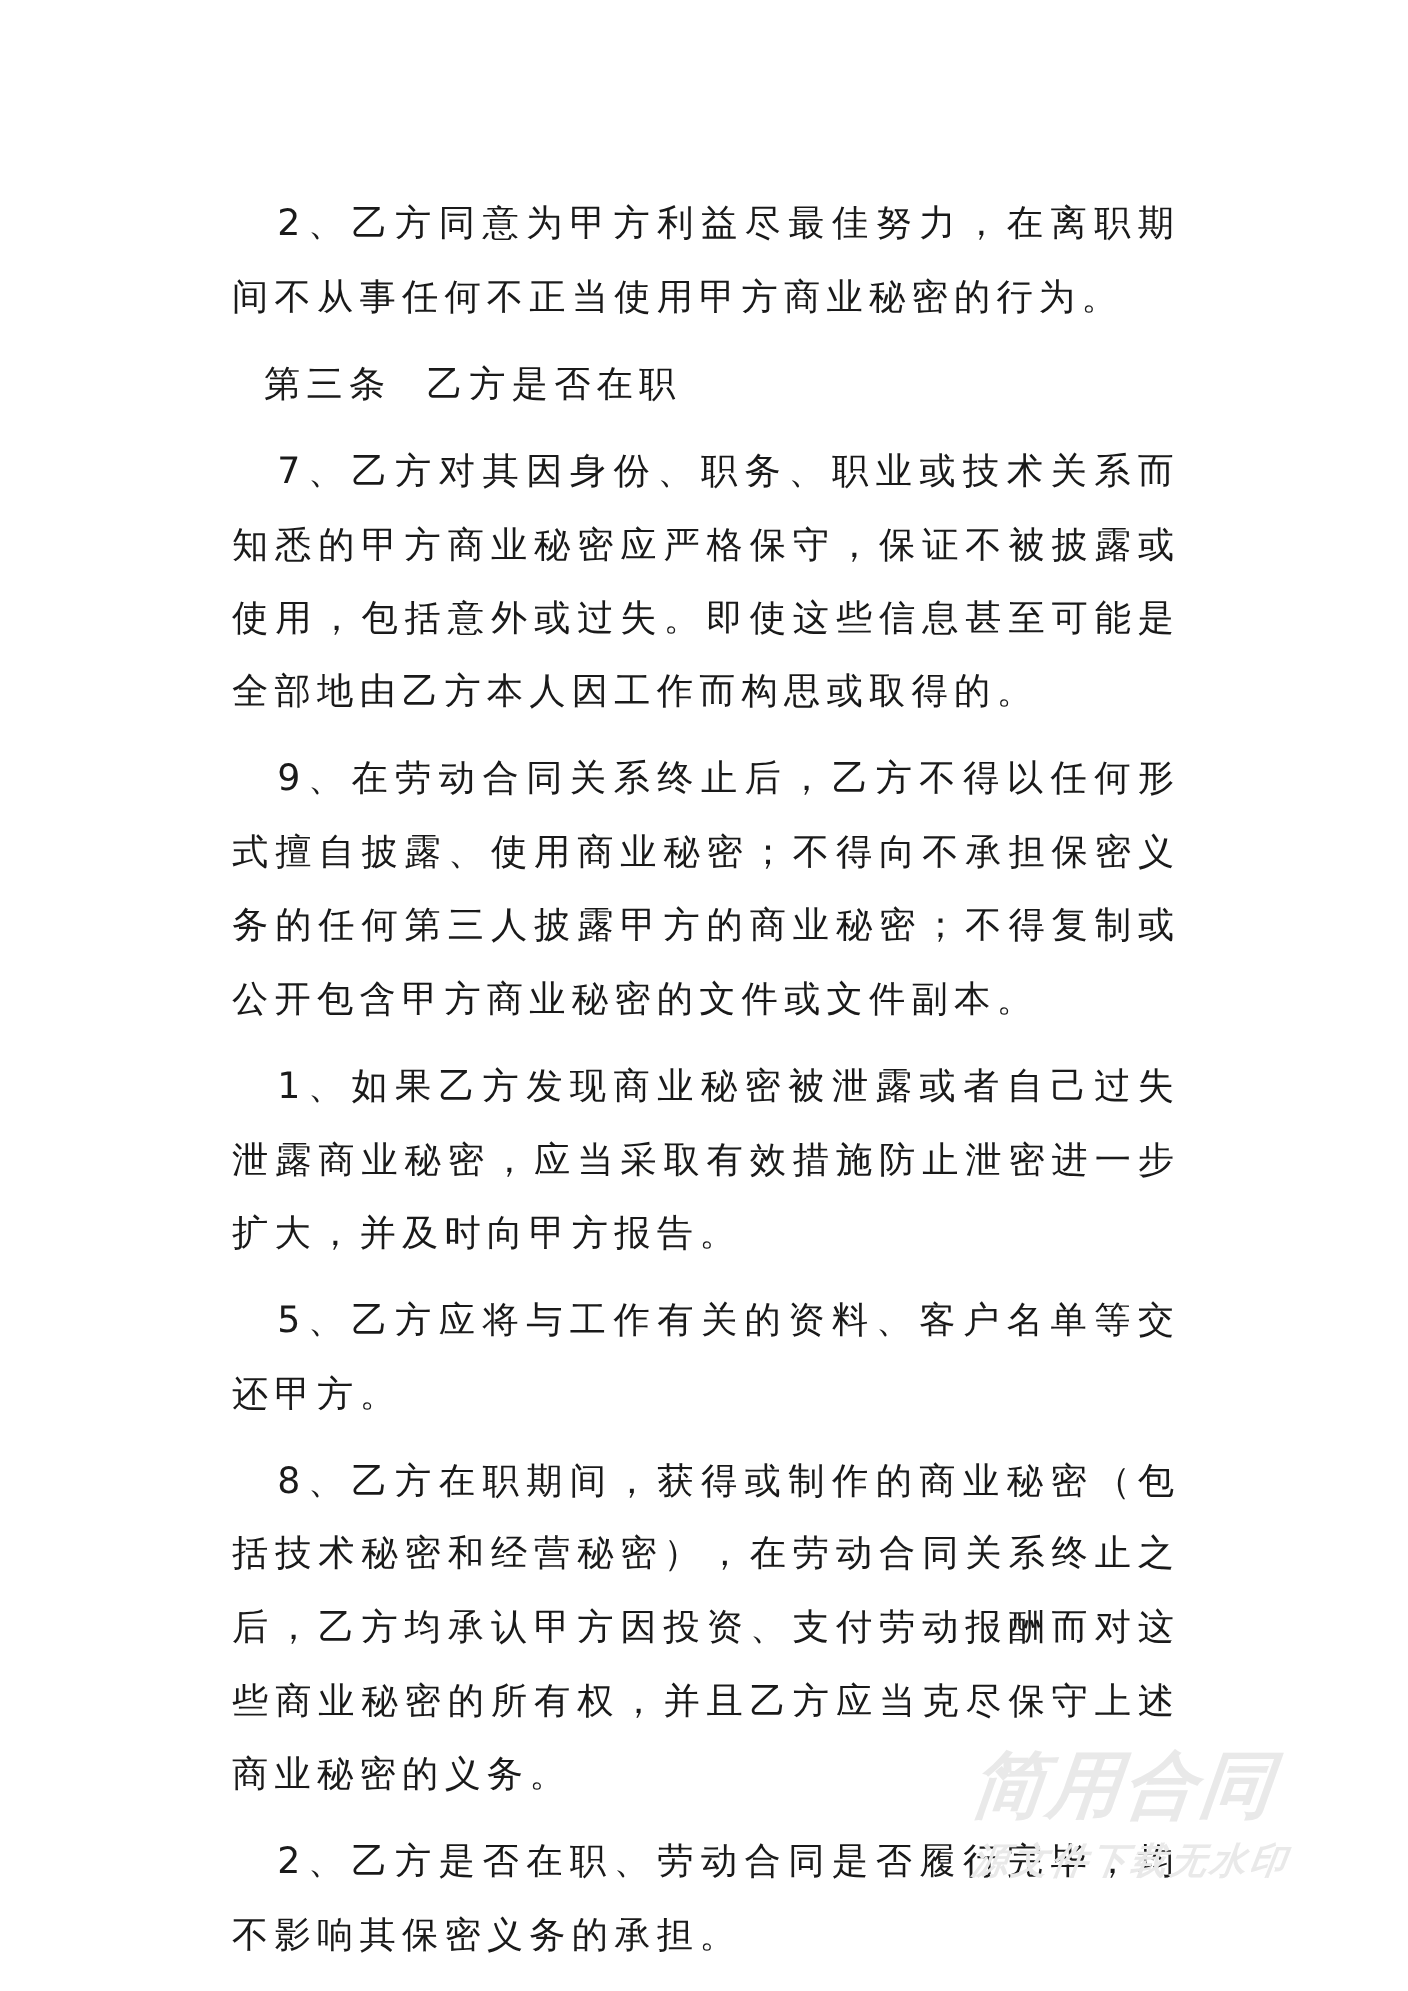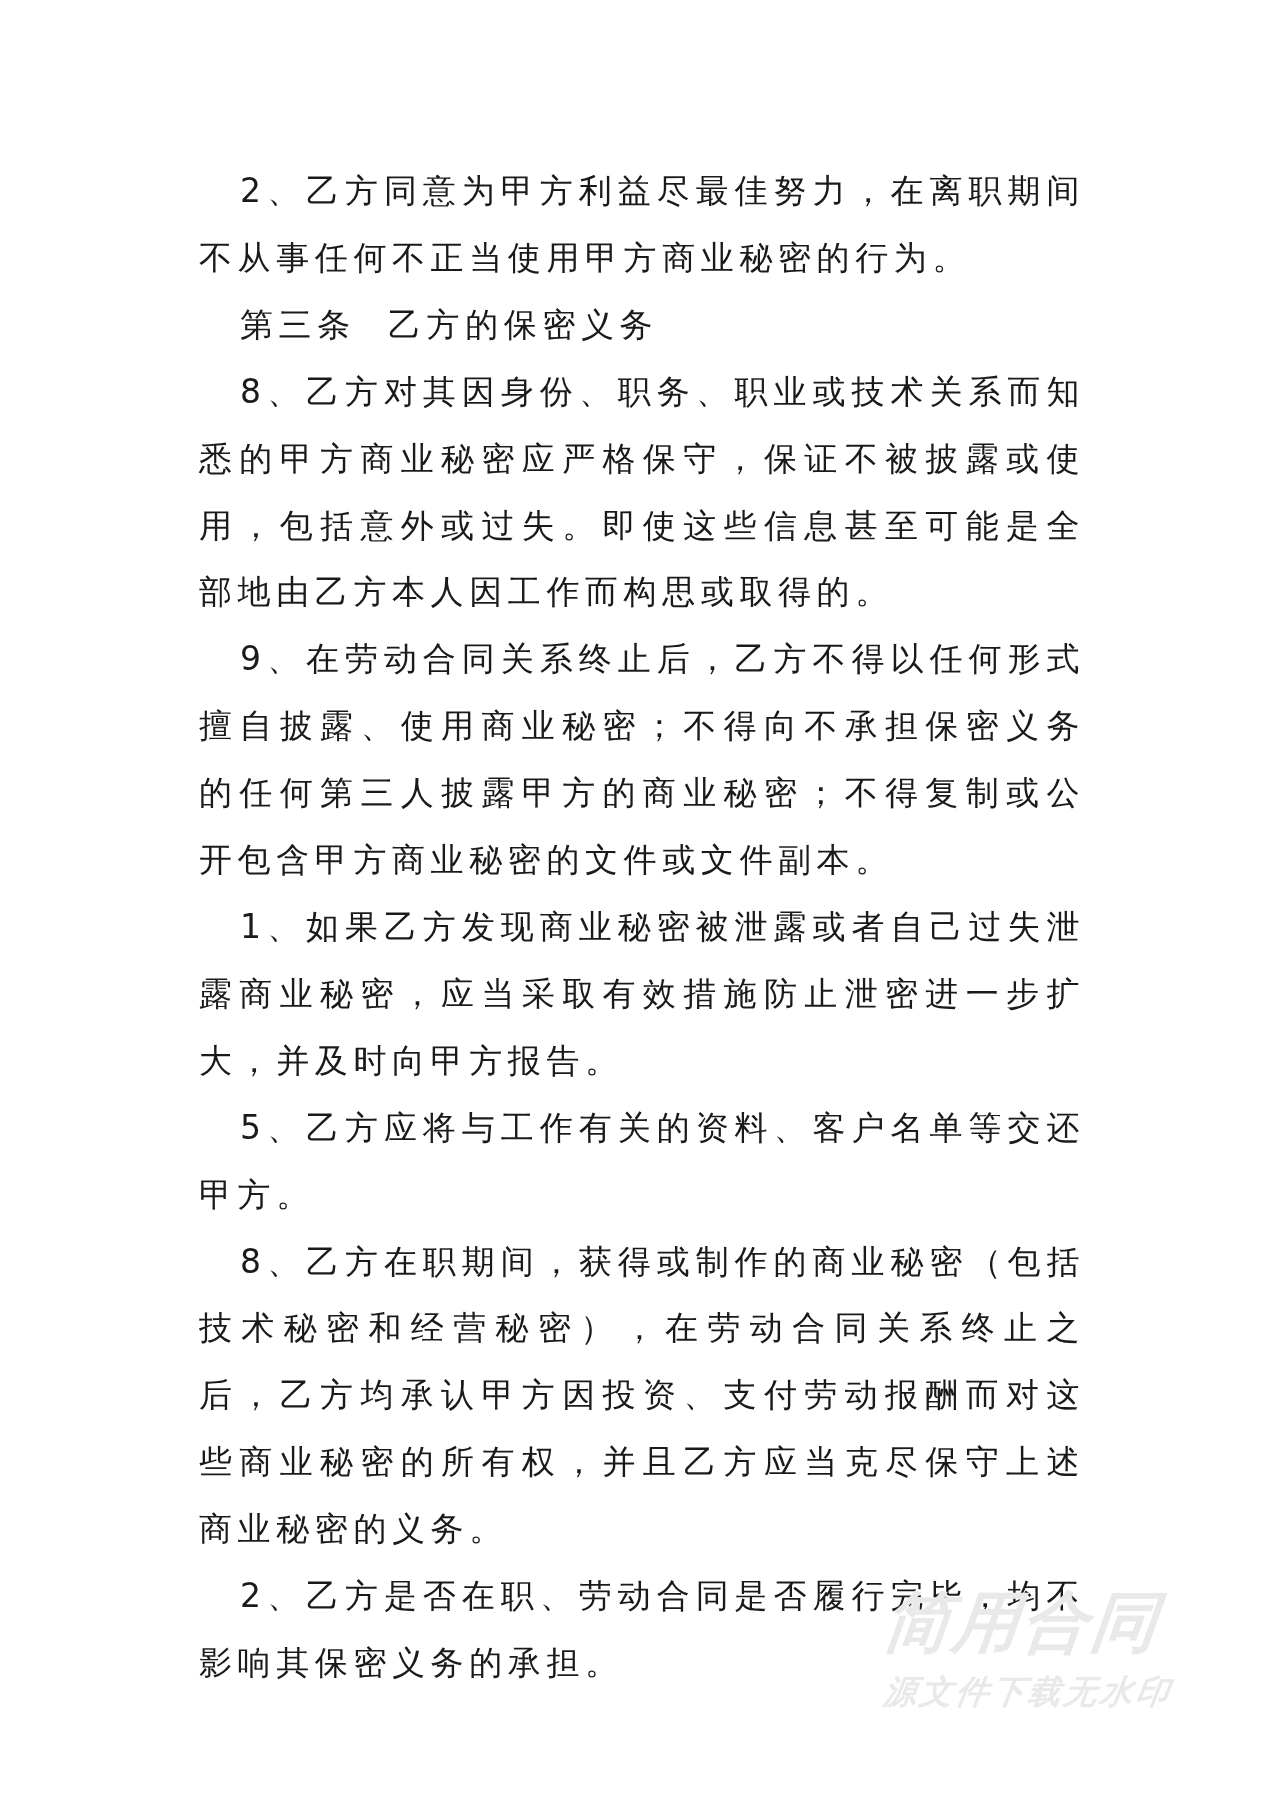--- a/index.html
+++ b/index.html
@@ -18,21 +18,21 @@
       left: 199px;
       top: 158px;
       width: 886px;
       color: #1a1a1a;
       font-family: "DejaVu Sans", "Liberation Sans", sans-serif;
       font-size: 33px;
       line-height: 66.9px;
       letter-spacing: 5.6px;
     }
     .para {
-      margin: 0;
+      margin: 12px;
       text-indent: 41px;
       text-align: justify;
       word-break: break-all;
     }
     .heading {
       margin: 0;
       text-indent: 41px;
       white-space: pre;
     }
     .watermark {
@@ -60,22 +60,22 @@
       letter-spacing: 3px;
       white-space: nowrap;
       transform: skewX(-8deg);
     }
   </style>
 </head>
 <body>
 
 <div class="page">
   <p class="para">2、乙方同意为甲方利益尽最佳努力，在离职期间不从事任何不正当使用甲方商业秘密的行为。</p>
-  <p class="heading">第三条  乙方的保密义务</p>
-  <p class="para">8、乙方对其因身份、职务、职业或技术关系而知悉的甲方商业秘密应严格保守，保证不被披露或使用，包括意外或过失。即使这些信息甚至可能是全部地由乙方本人因工作而构思或取得的。</p>
+  <p class="heading">第三条  乙方是否在职</p>
+  <p class="para">7、乙方对其因身份、职务、职业或技术关系而知悉的甲方商业秘密应严格保守，保证不被披露或使用，包括意外或过失。即使这些信息甚至可能是全部地由乙方本人因工作而构思或取得的。</p>
   <p class="para">9、在劳动合同关系终止后，乙方不得以任何形式擅自披露、使用商业秘密；不得向不承担保密义务的任何第三人披露甲方的商业秘密；不得复制或公开包含甲方商业秘密的文件或文件副本。</p>
   <p class="para">1、如果乙方发现商业秘密被泄露或者自己过失泄露商业秘密，应当采取有效措施防止泄密进一步扩大，并及时向甲方报告。</p>
   <p class="para">5、乙方应将与工作有关的资料、客户名单等交还甲方。</p>
   <p class="para">8、乙方在职期间，获得或制作的商业秘密（包括技术秘密和经营秘密），在劳动合同关系终止之后，乙方均承认甲方因投资、支付劳动报酬而对这些商业秘密的所有权，并且乙方应当克尽保守上述商业秘密的义务。</p>
   <p class="para">2、乙方是否在职、劳动合同是否履行完毕，均不影响其保密义务的承担。</p>
 
 </div>
 
 <div class="watermark">
   <div class="wm-title">简用合同</div>

